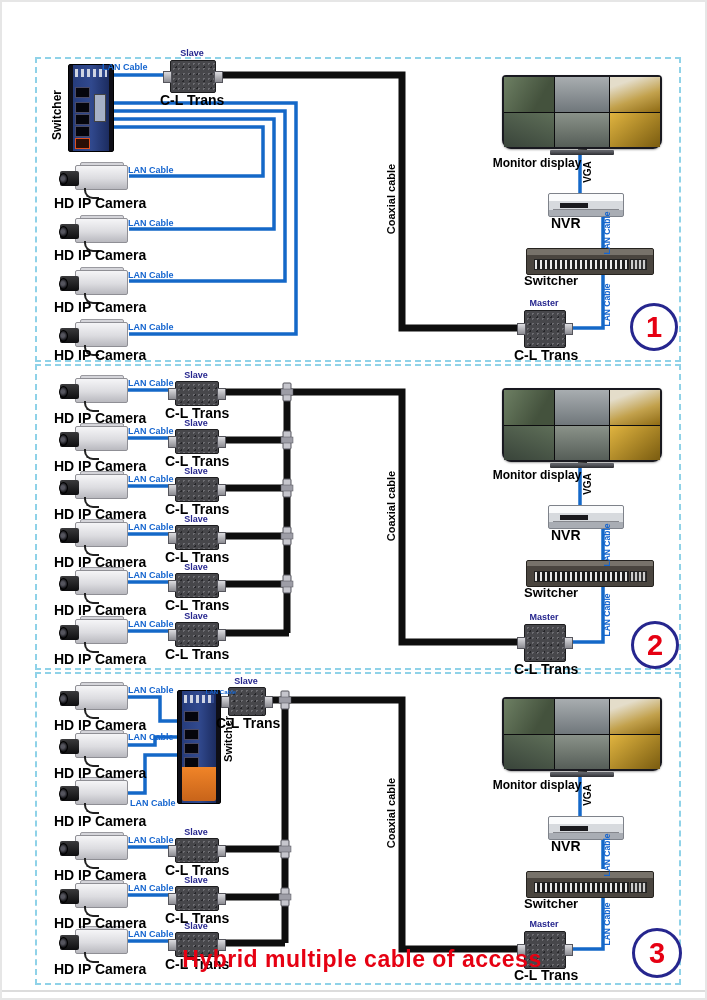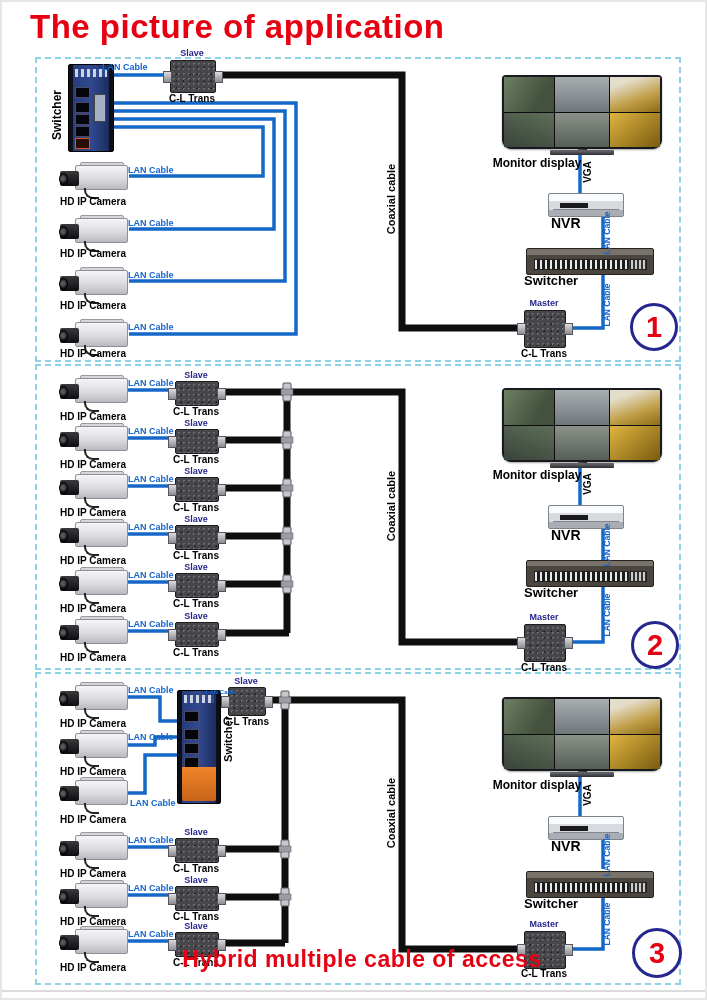--- a/index.html
+++ b/index.html
@@ -5,21 +5,21 @@
   html,body{margin:0;padding:0;background:#fff;}
   .page{position:relative;width:707px;height:1000px;background:#fff;overflow:hidden;
         font-family:"Liberation Sans",sans-serif;box-sizing:border-box;border:2px solid #e6e6e6;}
   .title{position:absolute;left:28px;top:6px;font-size:33px;font-weight:bold;
          color:#e60012;letter-spacing:.5px;white-space:nowrap;}
   .panel{position:absolute;left:33px;width:646px;border:2px dashed #8fd2e8;box-sizing:border-box;z-index:0;}
   .wires{position:absolute;left:0;top:0;z-index:1;}
   .lbl{position:absolute;font-weight:bold;white-space:nowrap;z-index:3;line-height:1.1;}
   .blue{color:#1565cf;font-size:9px;}
   .navy{color:#26268e;font-size:9px;}
-  .blk{color:#000;font-size:10px;}
+  .blk{color:#000;font-size:14px;}
   .dev{color:#000;font-size:12px;}
   .ctr{text-align:center;}
   .vert{transform:rotate(-90deg);transform-origin:center;height:14px;}
   .tiny{font-size:6px;}
   .caption{position:absolute;color:#e60012;font-size:23px;font-weight:bold;text-align:center;
            letter-spacing:.5px;z-index:3;white-space:nowrap;}
   .badge{position:absolute;border:3px solid #26268e;border-radius:50%;color:#e60012;
          font-size:29px;font-weight:bold;display:flex;align-items:center;justify-content:center;
          background:#fff;z-index:3;}
   
@@ -84,21 +84,20 @@
   .mon-stand{position:absolute;width:9px;height:9px;background:linear-gradient(90deg,#777,#333);z-index:1;}
   .mon-base{position:absolute;width:64px;height:5px;border-radius:1px;z-index:1;
        background:linear-gradient(180deg,#71737a,#2c2d31);}
   .footline{position:absolute;left:0;right:0;top:988px;height:2px;background:#dcdcdc;z-index:0;}
 </style>
 </head>
 <body>
 
 <div class="page">
 
-  <div class="title">The picture of application</div>
 
   <div class="panel" style="top:55px;height:305px;"></div>
   <div class="panel" style="top:362px;height:306px;"></div>
   <div class="panel" style="top:670px;height:313px;"></div>
   <div class="footline"></div>
 
   <svg class="wires" width="707" height="1000" viewBox="0 0 707 1000">
 
     <g stroke="#1468c8" stroke-width="3.5" fill="none">
       <path d="M110 73 H168"></path>

